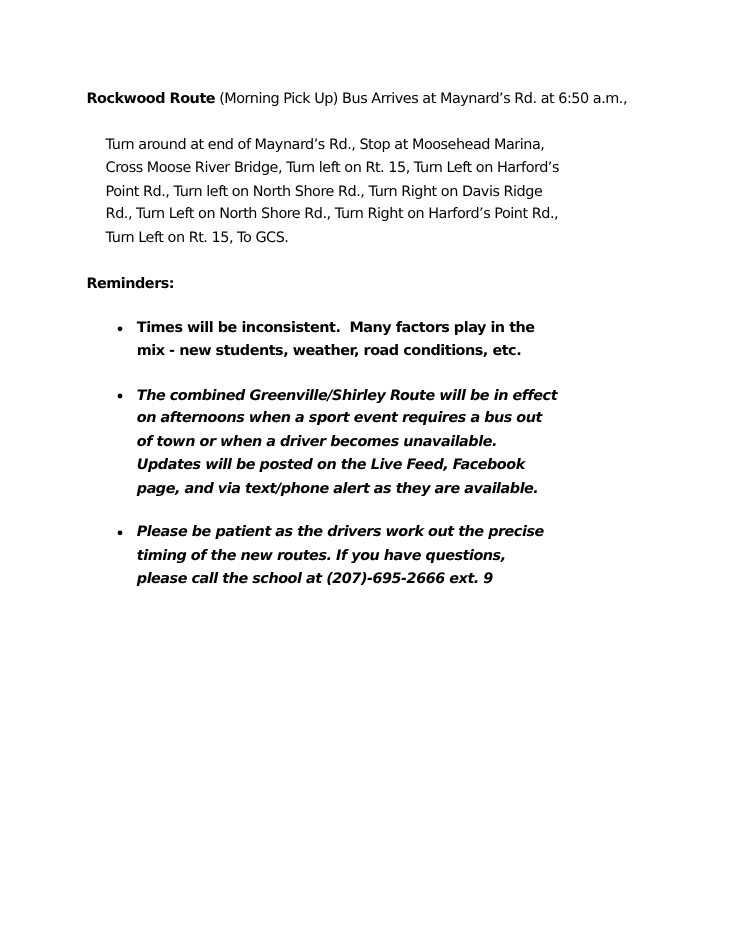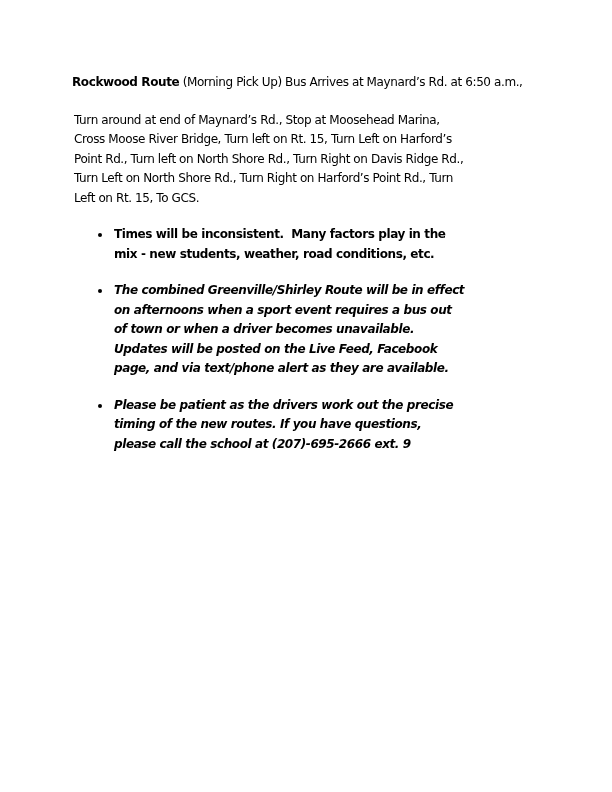--- a/index.html
+++ b/index.html
@@ -20,21 +20,21 @@
     font-size: 12px;
     line-height: 19.5px;
     letter-spacing: -0.4px;
   }
   .heading {
     margin: 0;
     white-space: pre; 
   }
   .bold { font-weight: 700; }
   .route-paragraph {
-    margin: 18px 0 0 2px;
+    margin: 18px 0 0 16px;
     white-space: pre-wrap;
   }
   .reminders-heading {
     margin: 19px 0 0 0;
     font-weight: 700;
   }
   .reminder-list {
     margin: 17px 0 0 0;
     padding: 0 0 0 40px;
     list-style: disc outside;
@@ -48,20 +48,21 @@
 </style>
 </head>
 <body>
 
 <div class="page">
 
   <p class="heading"><span class="bold">Rockwood Route</span><span> (Morning Pick Up) Bus Arrives at Maynard’s Rd. at 6:50 a.m.,</span></p>
 
   <p class="route-paragraph">Turn around at end of Maynard’s Rd., Stop at Moosehead Marina, Cross Moose River Bridge, Turn left on Rt. 15, Turn Left on Harford’s Point Rd., Turn left on North Shore Rd., Turn Right on Davis Ridge Rd., Turn Left on North Shore Rd., Turn Right on Harford’s Point Rd., Turn Left on Rt. 15, To GCS.</p>
 
+  <p class="reminders-heading">Reminders:</p>
 
   <ul class="reminder-list">
     <li>Times will be inconsistent.  Many factors play in the mix - new students, weather, road conditions, etc.</li>
     <li>The combined Greenville/Shirley Route will be in effect on afternoons when a sport event requires a bus out of town or when a driver becomes unavailable. Updates will be posted on the Live Feed, Facebook page, and via text/phone alert as they are available.</li>
     <li>Please be patient as the drivers work out the precise timing of the new routes. If you have questions, please call the school at (207)-695-2666 ext. 9</li>
   </ul>
 
 </div>
 
 </body></html>

